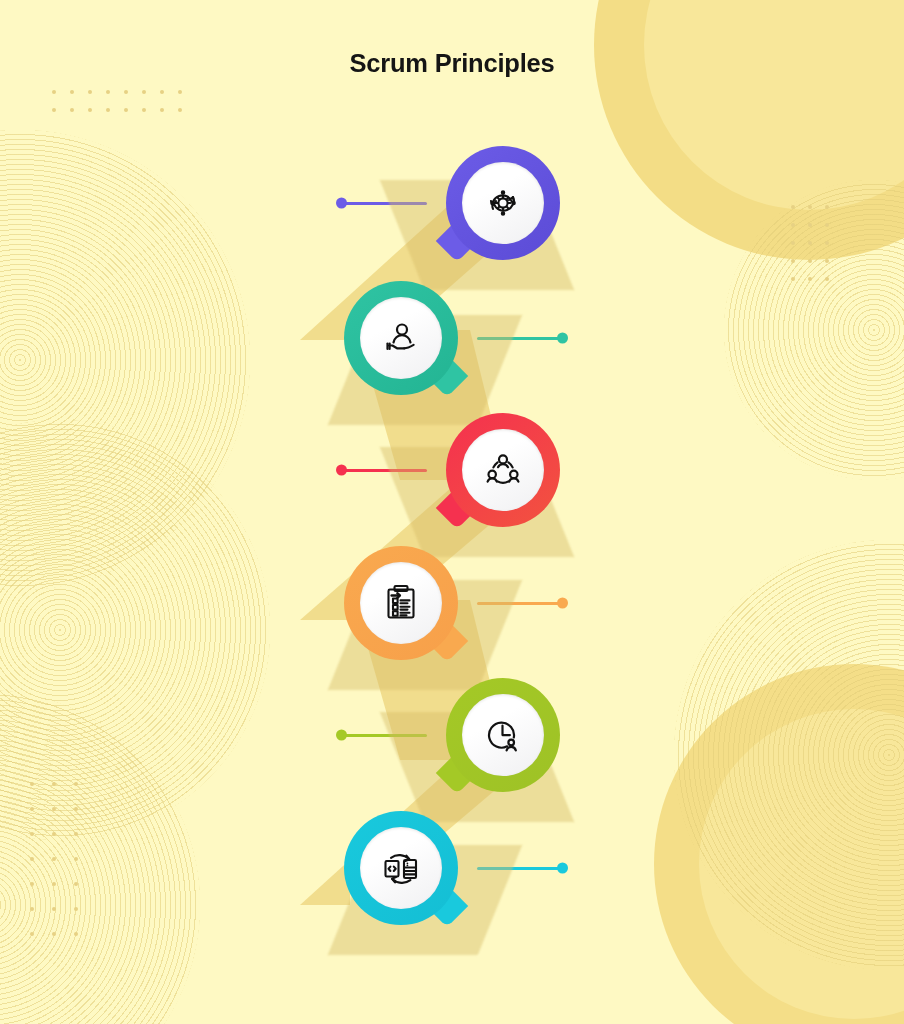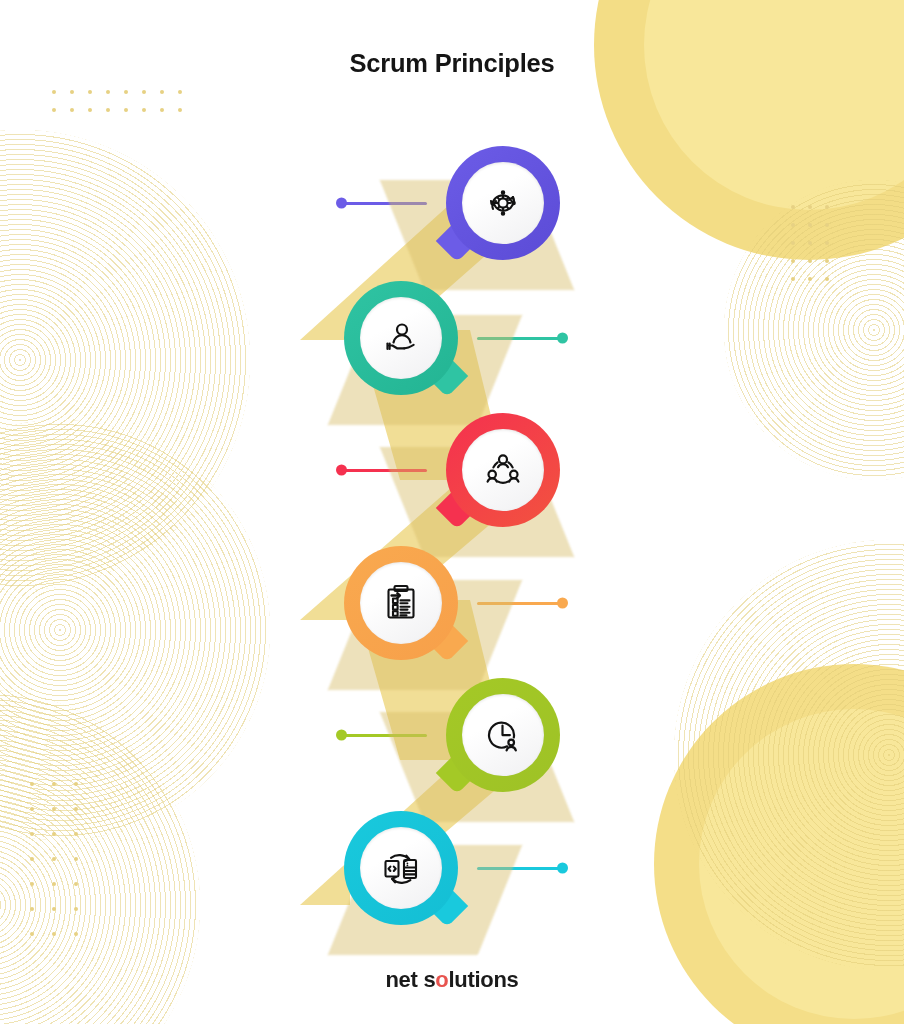--- a/index.html
+++ b/index.html
@@ -6,21 +6,21 @@
   body{
     width:904px;height:1024px;
     background:#f8e79a;
     font-family:"Liberation Sans", sans-serif;
     overflow:hidden;
     position:relative;
   }
   #infographic{
     position:relative;
     width:904px;height:1024px;
-    background:#ffffff;
+    background:#fef9c3;
     overflow:hidden;
   }
   
   .bg-layer{position:absolute;inset:0;pointer-events:none;}
   .bg-circle-tr{
     position:absolute;right:-120px;top:-170px;
     width:430px;height:430px;border-radius:50%;
     background:#f3dd86;
   }
   .bg-circle-tr2{
@@ -405,17 +405,14 @@
       <path d="M33.4 36.2a14 14 0 0 1-18-1.3"></path>
       <path d="M18 38.4l-3-3.6 4-1.8"></path>
     </g>
               </svg>
             </div>
           </div>
         </div>
       </div>
     </div>
 
-  <div class="logo">
-    <span>net s</span><span class="o">o</span><span>lutions</span>
-  </div>
 
 </div>
 
 </body></html>

